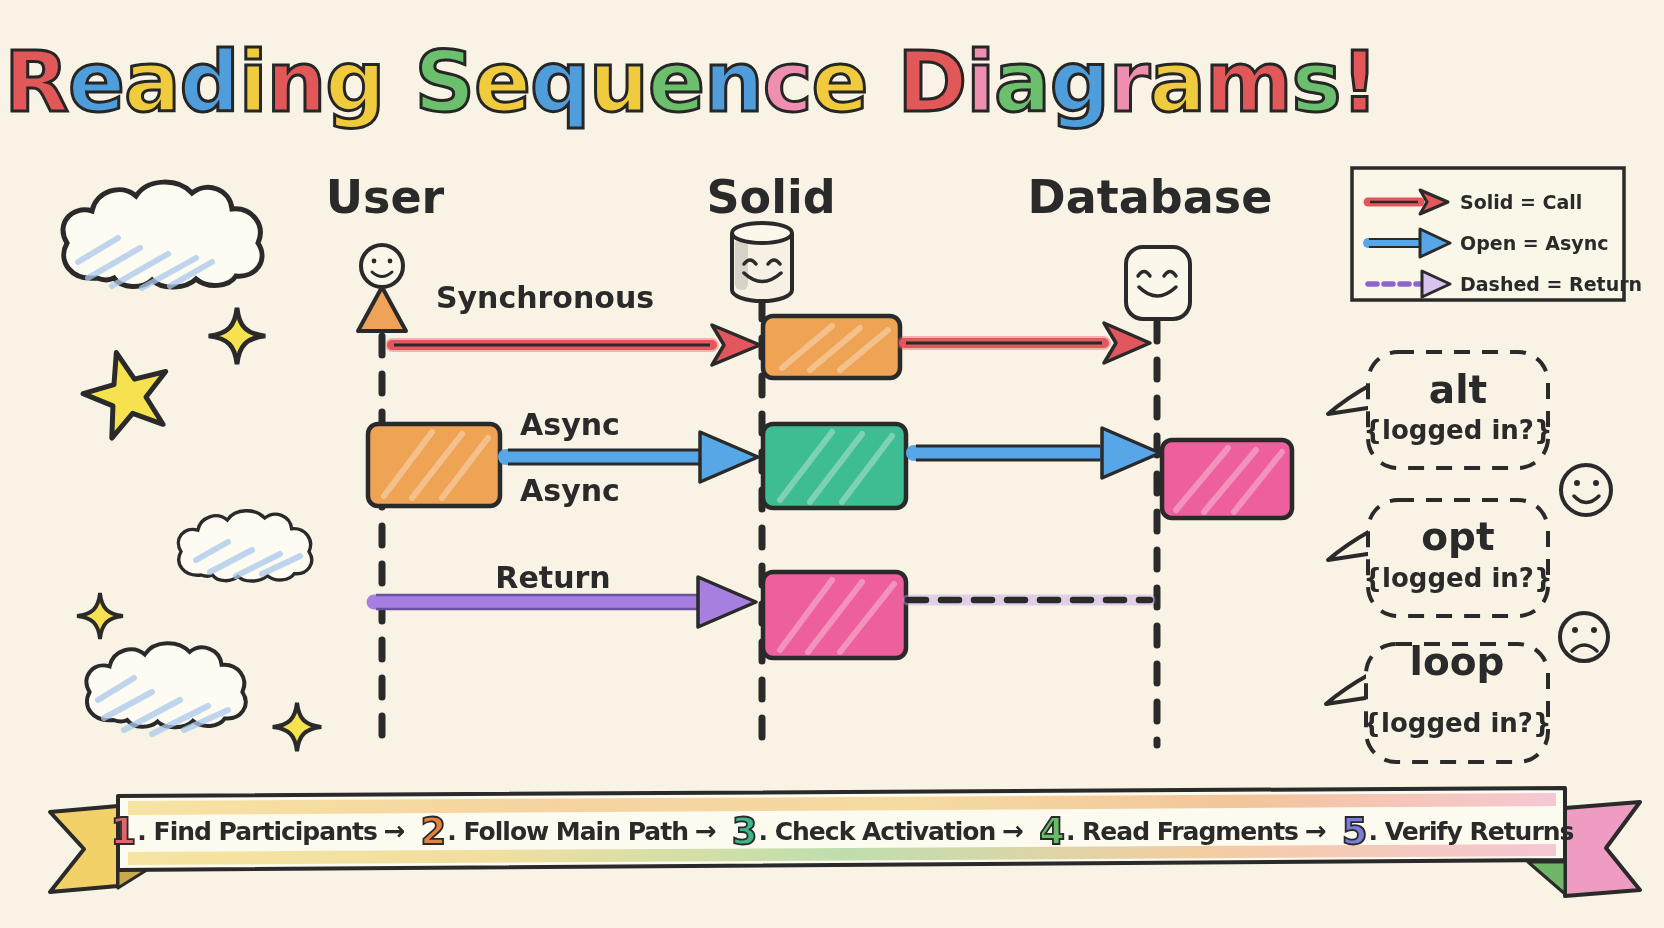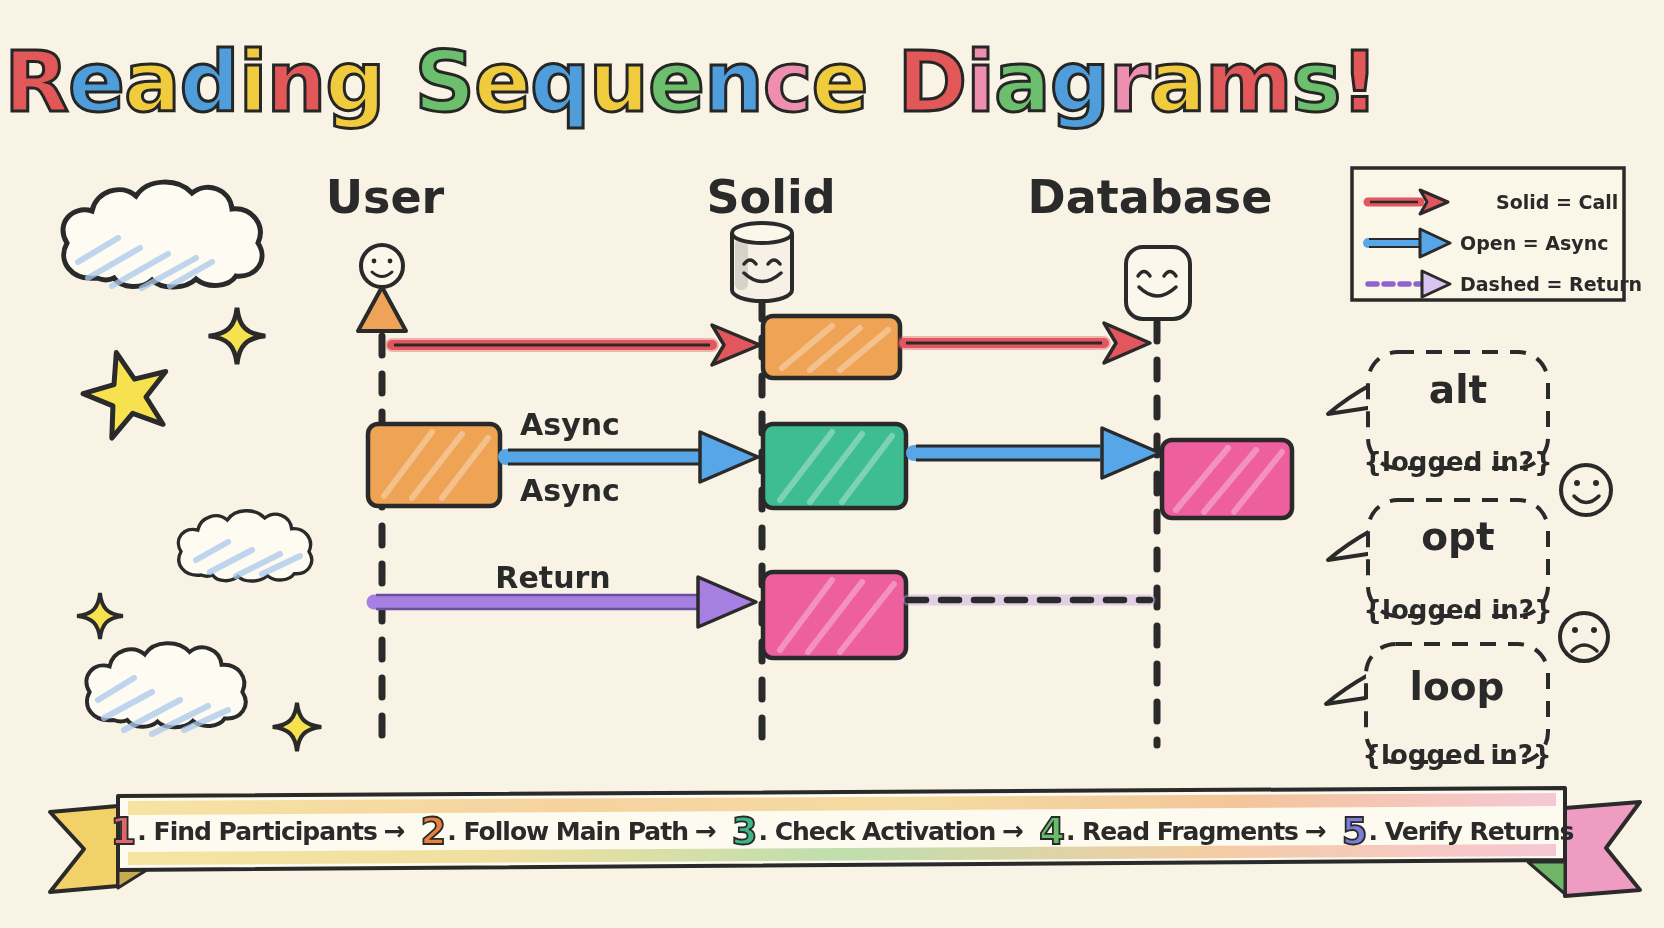--- a/index.html
+++ b/index.html
@@ -4,21 +4,21 @@
 <style>
   html,body{margin:0;padding:0;}
   body{font-family:"DejaVu Sans",sans-serif;}
   .stage{position:relative;width:1664px;height:928px;background:#f8f3e4;overflow:hidden;}
   .canvas-svg{position:absolute;left:0;top:0;width:1664px;height:928px;}
   .lbl{position:absolute;transform:translate(-50%,-50%);color:#2a2a2a;font-weight:700;white-space:nowrap;}
   .participant-lbl{font-size:46px;}
   .msg-lbl{font-size:30px;}
   .legend-lbl{transform:translate(0,-50%);font-size:19px;}
   .frag-key{font-size:39px;}
-  .frag-guard{font-size:26px;margin-top:32px;}
+  .frag-guard{font-size:26px;}
   
   .title{position:absolute;left:0;top:22px;width:1382px;text-align:center;
          font-size:84px;font-weight:700;letter-spacing:-1px;line-height:120px;
          -webkit-text-stroke:3px #262626;}
   .title .sp{display:inline-block;width:30px;}
   
   .steps{position:absolute;left:128px;top:798px;width:1428px;height:66px;
          display:flex;align-items:center;justify-content:center;white-space:nowrap;color:#2a2a2a;}
   .step-num{font-size:37px;font-weight:700;-webkit-text-stroke:1.8px #2a2a2a;margin:0 1px 0 8px;}
   .step-num:first-child{margin-left:0;}
@@ -231,33 +231,34 @@
     <path d="M128,852 L1556,844 L1556,856 L128,865 Z" fill="url(#gradBot)" opacity="0.55"></path>
   </g>
 </svg>
 
 <div class="title" id="title"><span style="color: rgb(226, 87, 87);">R</span><span style="color: rgb(79, 157, 219);">e</span><span style="color: rgb(240, 203, 62);">a</span><span style="color: rgb(79, 157, 219);">d</span><span style="color: rgb(240, 203, 62);">i</span><span style="color: rgb(226, 87, 87);">n</span><span style="color: rgb(240, 203, 62);">g</span><span class="sp"></span><span style="color: rgb(108, 191, 108);">S</span><span style="color: rgb(240, 203, 62);">e</span><span style="color: rgb(79, 157, 219);">q</span><span style="color: rgb(240, 203, 62);">u</span><span style="color: rgb(108, 191, 108);">e</span><span style="color: rgb(79, 157, 219);">n</span><span style="color: rgb(239, 143, 176);">c</span><span style="color: rgb(240, 203, 62);">e</span><span class="sp"></span><span style="color: rgb(226, 87, 87);">D</span><span style="color: rgb(239, 143, 176);">i</span><span style="color: rgb(108, 191, 108);">a</span><span style="color: rgb(79, 157, 219);">g</span><span style="color: rgb(239, 143, 176);">r</span><span style="color: rgb(240, 203, 62);">a</span><span style="color: rgb(226, 87, 87);">m</span><span style="color: rgb(108, 191, 108);">s</span><span style="color: rgb(226, 87, 87);">!</span></div>
 
 <div class="lbl participant-lbl" style="left:385px;top:197px;">User</div>
 <div class="lbl participant-lbl" style="left:771px;top:197px;">Solid</div>
 <div class="lbl participant-lbl" style="left:1150px;top:197px;">Database</div>
 
-<div class="lbl legend-lbl" style="left:1460px;top:202px;margin-left:36px;">Solid = Call</div>
+<div class="lbl legend-lbl" style="left:1460px;top:202px;">Solid = Call</div>
 <div class="lbl legend-lbl" style="left:1460px;top:243px;">Open = Async</div>
 <div class="lbl legend-lbl" style="left:1460px;top:284px;">Dashed = Return</div>
 
+<div class="lbl msg-lbl" style="left:545px;top:297px;">Synchronous</div>
 <div class="lbl msg-lbl" style="left:570px;top:424px;">Async</div>
 <div class="lbl msg-lbl" style="left:570px;top:490px;">Async</div>
 <div class="lbl msg-lbl" style="left:553px;top:577px;">Return</div>
 
 <div class="lbl frag-key" style="left:1458px;top:389px;">alt</div>
 <div class="lbl frag-guard" style="left:1458px;top:430px;">{logged in?}</div>
 <div class="lbl frag-key" style="left:1458px;top:536px;">opt</div>
 <div class="lbl frag-guard" style="left:1458px;top:578px;">{logged in?}</div>
-<div class="lbl frag-key" style="left:1457px;top:686px;text-align:right;">loop</div>
+<div class="lbl frag-key" style="left:1457px;top:661px;text-align:right;">loop</div>
 <div class="lbl frag-guard" style="left:1457px;top:723px;">{logged in?}</div>
 
 <div class="steps" id="steps">
       <span class="step-num" style="color: rgb(224, 102, 108);">1</span>
       <span class="step-label">. Find Participants</span>
       <span class="step-sep">→</span>
       <span class="step-num" style="color: rgb(232, 129, 60);">2</span>
       <span class="step-label">. Follow Main Path</span>
       <span class="step-sep">→</span>
       <span class="step-num" style="color: rgb(63, 181, 138);">3</span>

